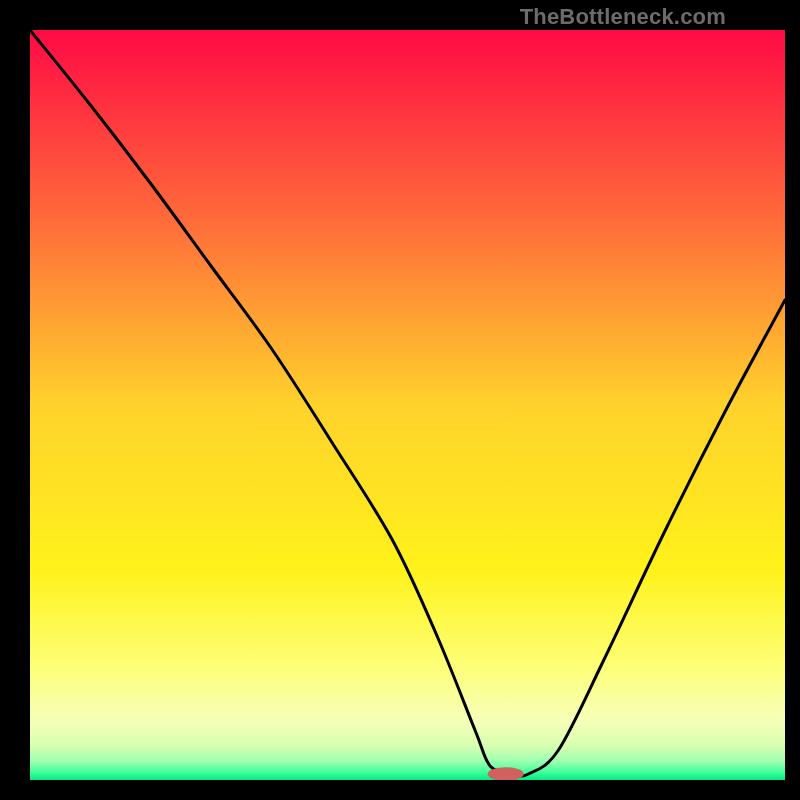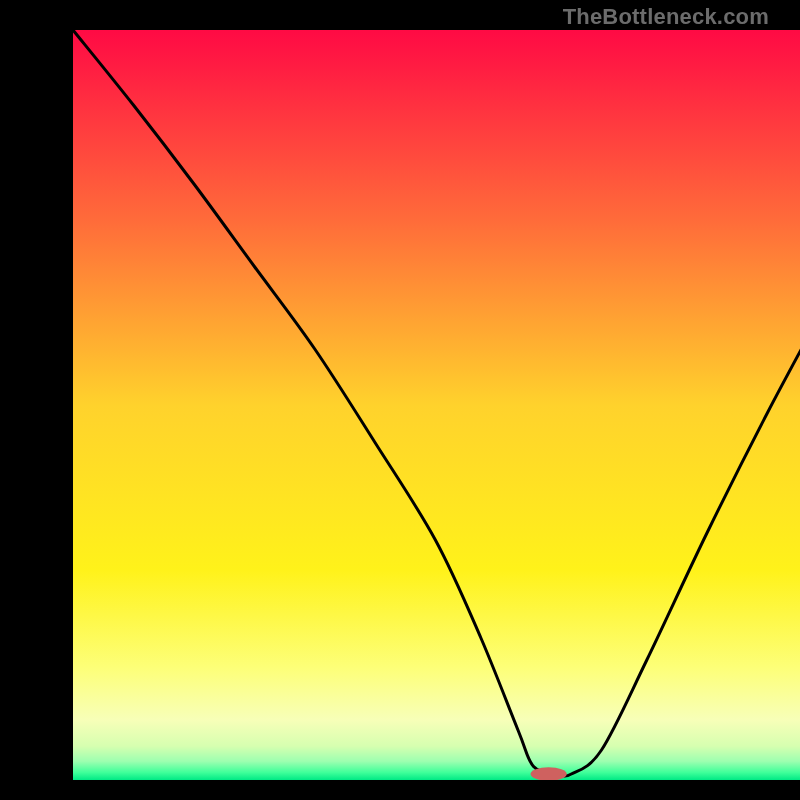--- a/index.html
+++ b/index.html
@@ -9,21 +9,20 @@
     height: 800px;
     background: #000;
     overflow: hidden;
     font-family: Arial, Helvetica, sans-serif;
   }
   .frame {
     position: relative;
     width: 736px;
     height: 800px;
     background: #000;
-    margin-left: 43px;
   }
   .watermark {
     position: absolute;
     top: 4px;
     right: 10px;
     color: #6c6c6c;
     font-size: 22px;
     font-weight: 600;
     letter-spacing: 0.2px;
     z-index: 3;

